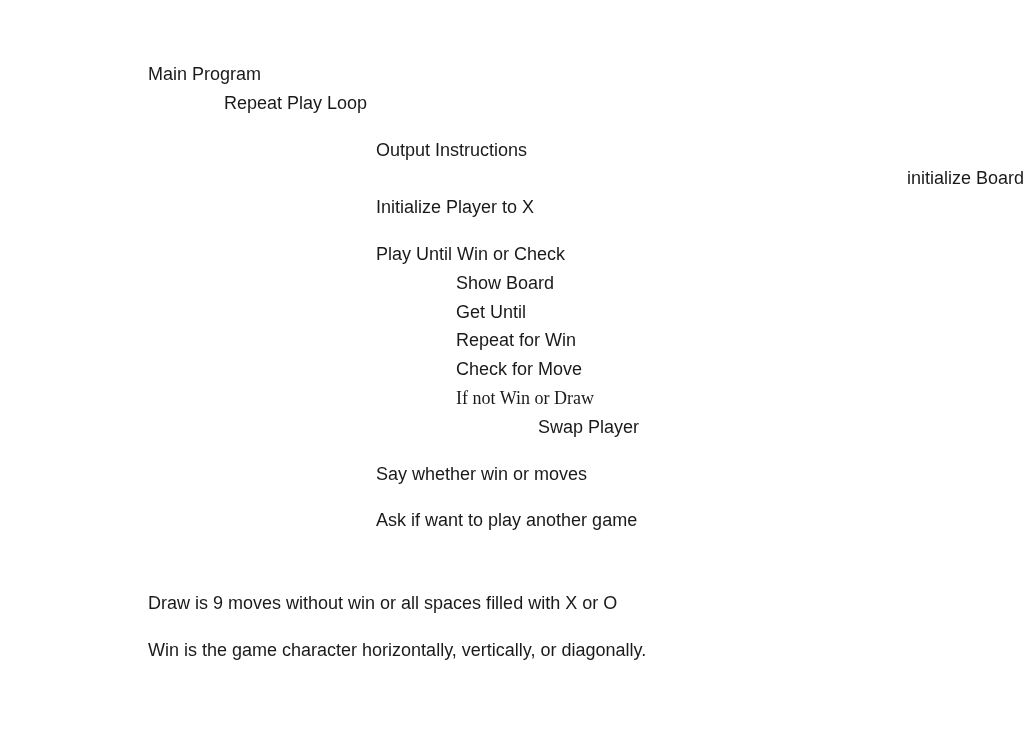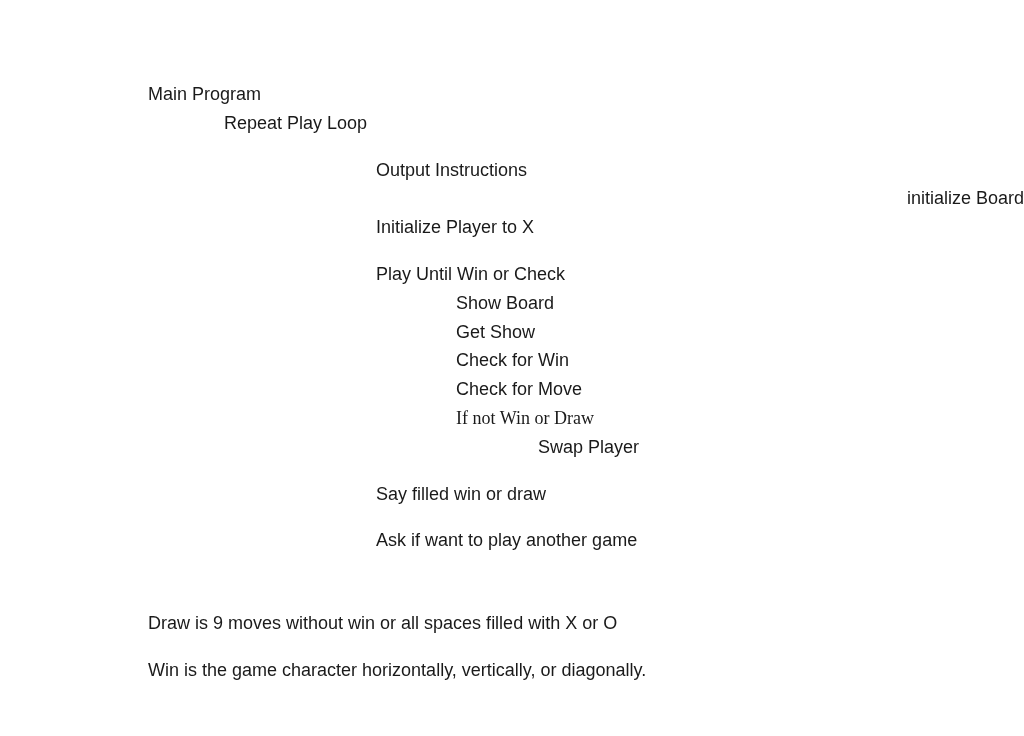--- a/index.html
+++ b/index.html
@@ -11,21 +11,20 @@
       background: #ffffff;
       font-family: Arial, sans-serif;
       font-size: 18px;
       color: #1a1a1a;
       width: 1024px;
       min-height: 736px;
       padding: 60px 0 40px 0;
     }
     .content {
       padding-left: 148px;
-      margin-top: 20px;
     }
     .line {
       line-height: 1.6;
       white-space: pre;
     }
     .spacer {
       height: 18px;
     }
   </style>
 </head>
@@ -35,27 +34,27 @@
   <div id="lines-container">
       <div class="line" style="padding-left: 0px;">Main Program</div>
       <div class="line" style="padding-left: 76px;">Repeat Play Loop</div>
       <div class="spacer"></div>
       <div class="line" style="padding-left: 228px;">Output Instructions</div>
       <div class="line" style="padding-left: 228px; text-align: right;">initialize Board</div>
       <div class="line" style="padding-left: 228px;">Initialize Player to X</div>
       <div class="spacer"></div>
       <div class="line" style="padding-left: 228px;">Play Until Win or Check</div>
       <div class="line" style="padding-left: 308px;">Show Board</div>
-      <div class="line" style="padding-left: 308px;">Get Show</div>
-      <div class="line" style="padding-left: 308px;">Check for Win</div>
+      <div class="line" style="padding-left: 308px;">Get Until</div>
+      <div class="line" style="padding-left: 308px;">Repeat for Win</div>
       <div class="line" style="padding-left: 308px;">Check for Move</div>
       <div class="line" style="padding-left: 308px; font-family: Liberation Serif, serif;">If not Win or Draw</div>
       <div class="line" style="padding-left: 390px;">Swap Player</div>
       <div class="spacer"></div>
-      <div class="line" style="padding-left: 228px;">Say filled win or draw</div>
+      <div class="line" style="padding-left: 228px;">Say whether win or moves</div>
       <div class="spacer"></div>
       <div class="line" style="padding-left: 228px;">Ask if want to play another game</div>
       <div class="spacer"></div>
       <div class="spacer"></div>
       <div class="spacer"></div>
       <div class="line" style="padding-left: 0px;">Draw is 9 moves without win or all spaces filled with X or O</div>
       <div class="spacer"></div>
       <div class="line" style="padding-left: 0px;">Win is the game character horizontally, vertically, or diagonally.</div>
     </div>
 </div>

